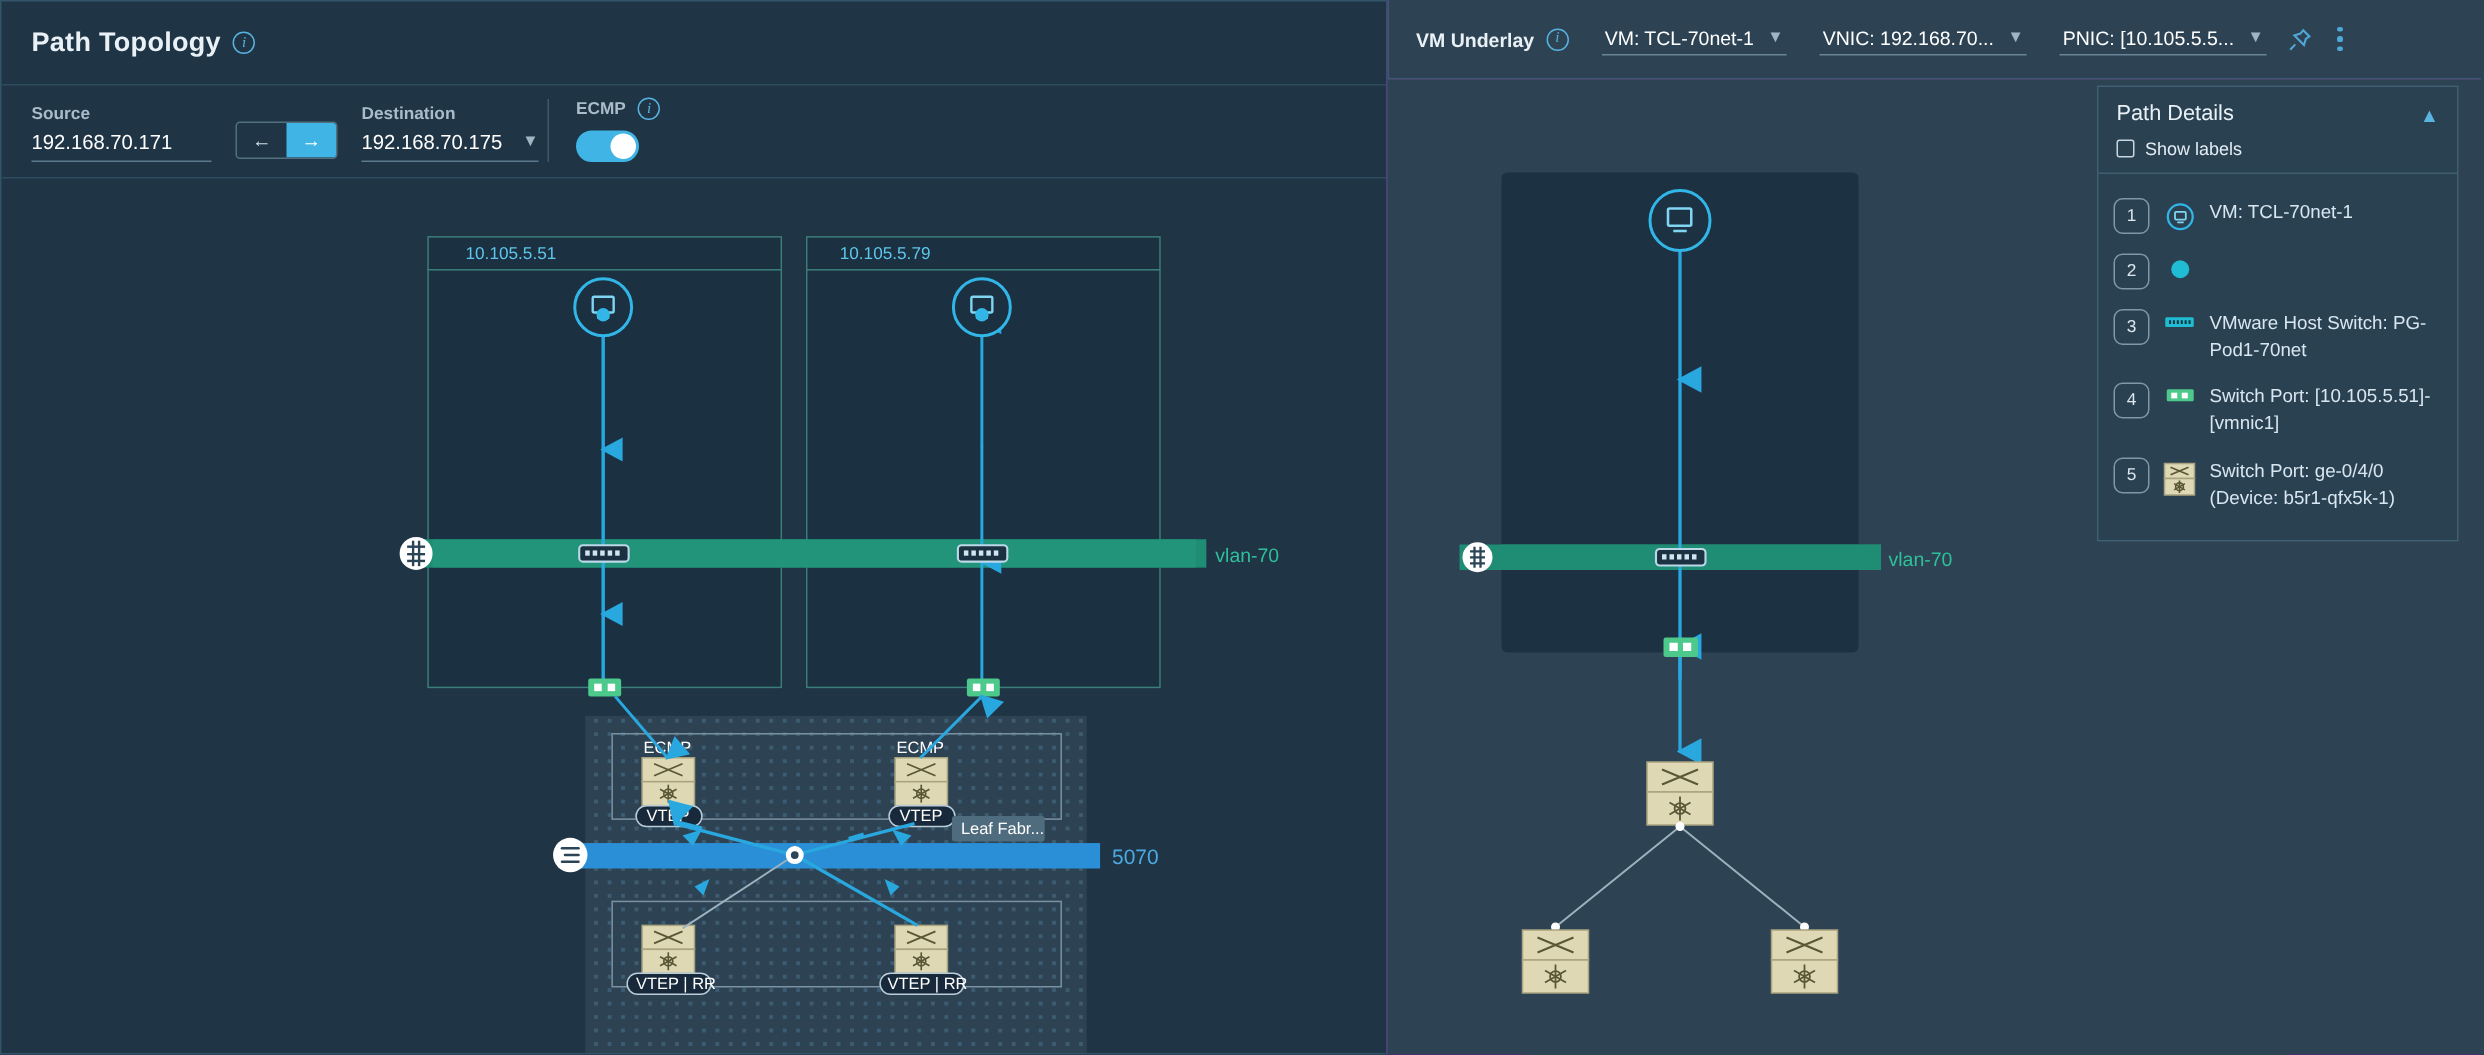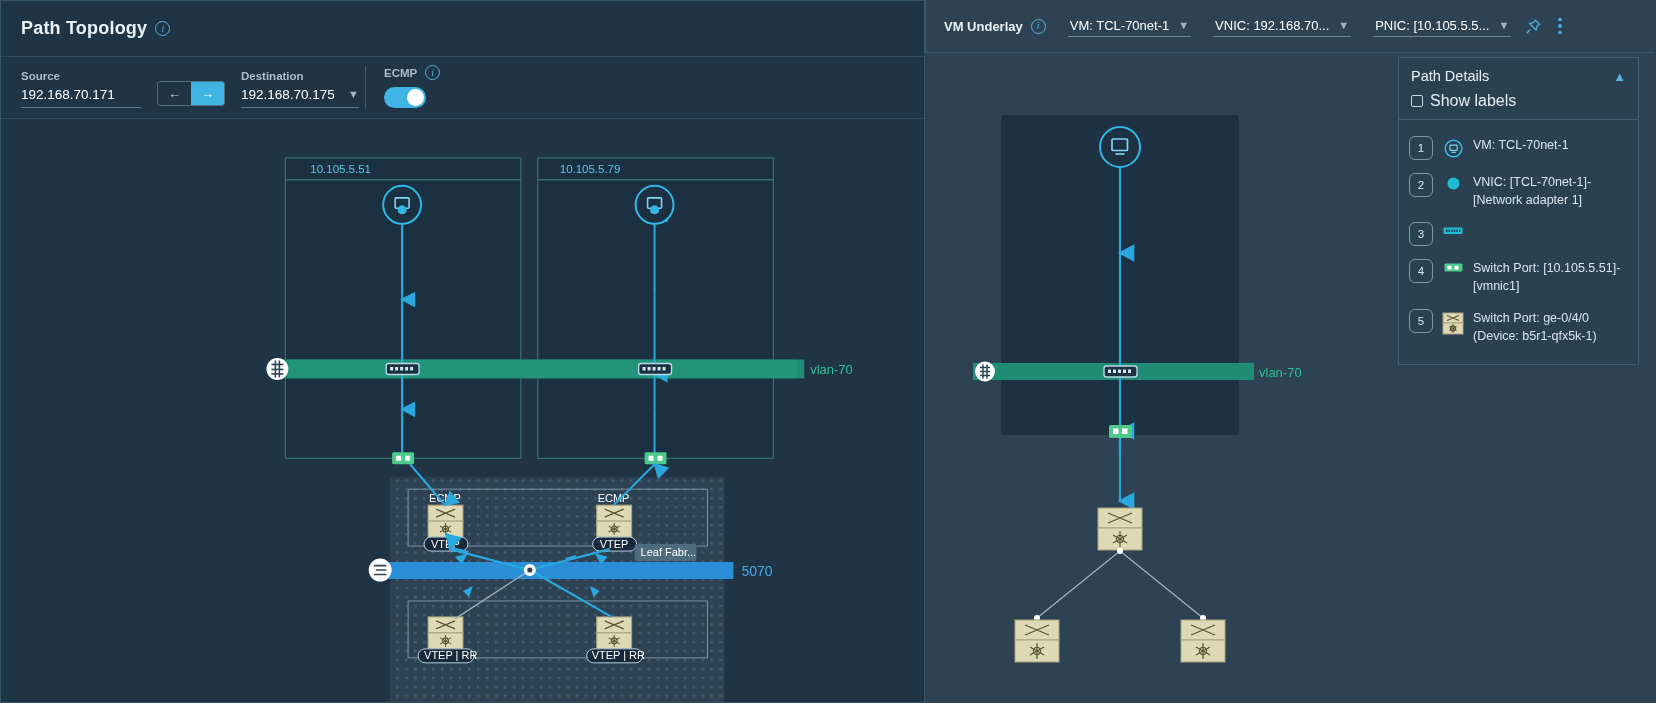--- a/index.html
+++ b/index.html
@@ -112,21 +112,21 @@
   }
   .pd-head { padding: 10px 12px 9px 12px; border-bottom: 1px solid #415f73; }
   .pd-title-row { display: flex; align-items: center; justify-content: space-between; }
   .pd-title { font-size: 14.5px; color: #e9f1f6; }
   .chev-up { color: #59b4e2; font-size: 13px; cursor: pointer; line-height: 1; }
   .pd-check-row { display: flex; align-items: center; gap: 7px; margin-top: 8px; cursor: pointer; }
   .checkbox {
     width: 12px; height: 12px; border: 1.4px solid #c7d6df; border-radius: 2px;
     background: transparent; flex: none;
   }
-  .pd-check-label { font-size: 16px; color: #e3ecf2; }
+  .pd-check-label { font-size: 12px; color: #e3ecf2; }
   .pd-list { padding: 10px 10px 12px 10px; }
   .pd-item { display: flex; align-items: flex-start; gap: 9px; padding: 6px 0 7px 0; }
   .pd-num {
     width: 24px; height: 24px; border-radius: 6px; border: 1px solid #7f97a6;
     color: #dde8ef; font-size: 11.5px; display: flex; align-items: center;
     justify-content: center; flex: none;
   }
   .pd-ico { width: 22px; flex: none; display: flex; align-items: center; justify-content: center; padding-top: 3px; }
   .pd-text { font-size: 12.5px; color: #d7e6ef; line-height: 1.45; }
 
@@ -520,38 +520,38 @@
           <span class="pd-text">VM: TCL-70net-1</span>
         </div>
 
         <div class="pd-item">
           <span class="pd-num">2</span>
           <span class="pd-ico">
             <svg width="15" height="15" viewBox="0 0 15 15">
                 <circle cx="7.5" cy="7.5" r="6" fill="#1fbcd4"></circle>
               </svg>
           </span>
-          <span class="pd-text">VNIC: [TCL-70net-1]-[Network adapter 1]</span>
         </div>
 
         <div class="pd-item">
           <span class="pd-num">3</span>
           <span class="pd-ico">
             <svg width="20" height="12" viewBox="0 0 20 12">
                 <rect x="0.5" y="2.5" width="19" height="6.5" rx="1" fill="#1fbcd4"></rect>
                 <g fill="#0d3a46">
                   <rect x="3" y="4.5" width="1.4" height="2.5"></rect>
                   <rect x="5.6" y="4.5" width="1.4" height="2.5"></rect>
                   <rect x="8.2" y="4.5" width="1.4" height="2.5"></rect>
                   <rect x="10.8" y="4.5" width="1.4" height="2.5"></rect>
                   <rect x="13.4" y="4.5" width="1.4" height="2.5"></rect>
                   <rect x="16" y="4.5" width="1.4" height="2.5"></rect>
                 </g>
               </svg>
           </span>
+          <span class="pd-text">VMware Host Switch: PG-Pod1-70net</span>
         </div>
 
         <div class="pd-item">
           <span class="pd-num">4</span>
           <span class="pd-ico">
             <svg width="19" height="11" viewBox="0 0 19 11">
                 <rect x="0.5" y="1.5" width="18" height="8" rx="1" fill="#4cc98b"></rect>
                 <rect x="3.5" y="3.8" width="4" height="3.8" fill="#ffffff"></rect>
                 <rect x="10.5" y="3.8" width="4" height="3.8" fill="#ffffff"></rect>
               </svg>

